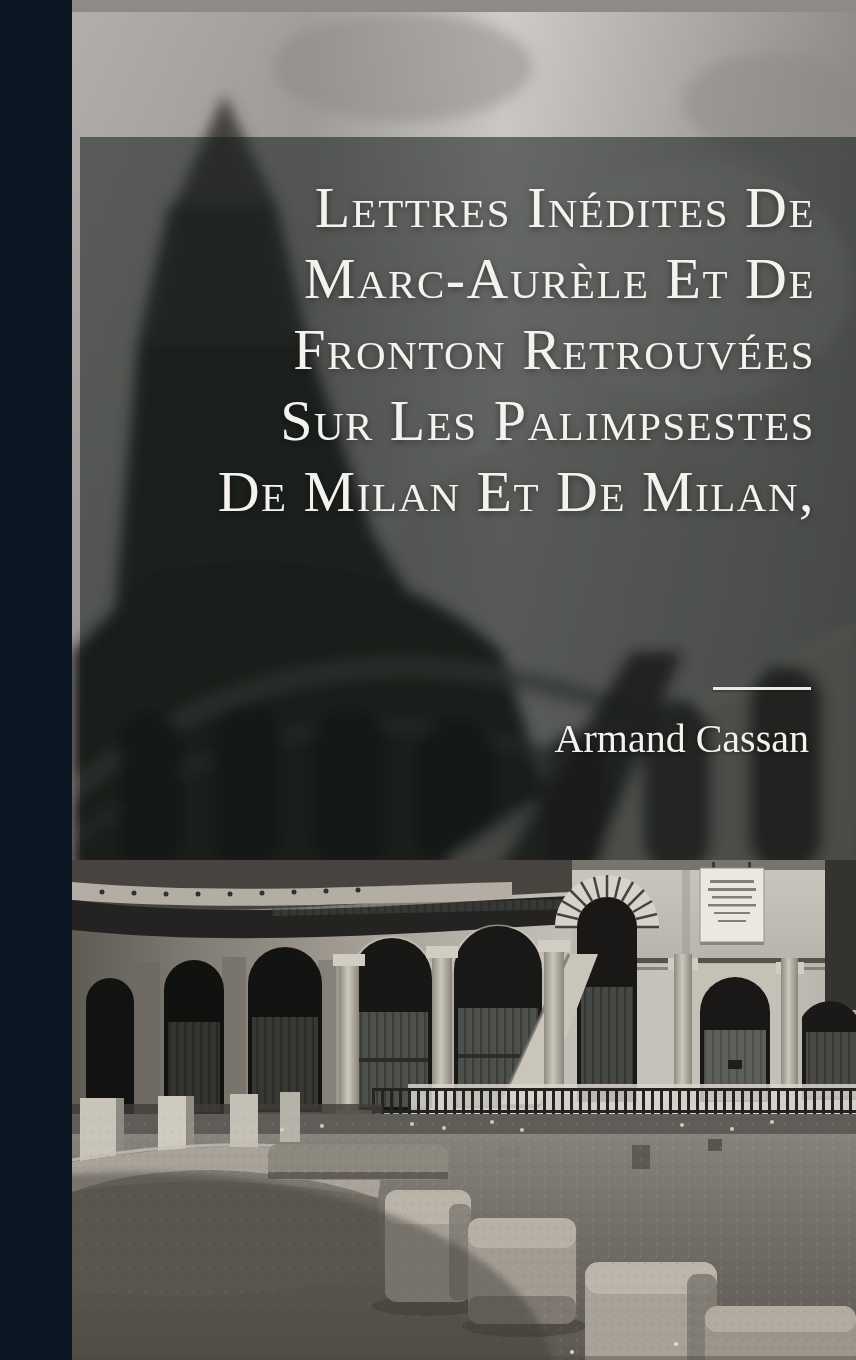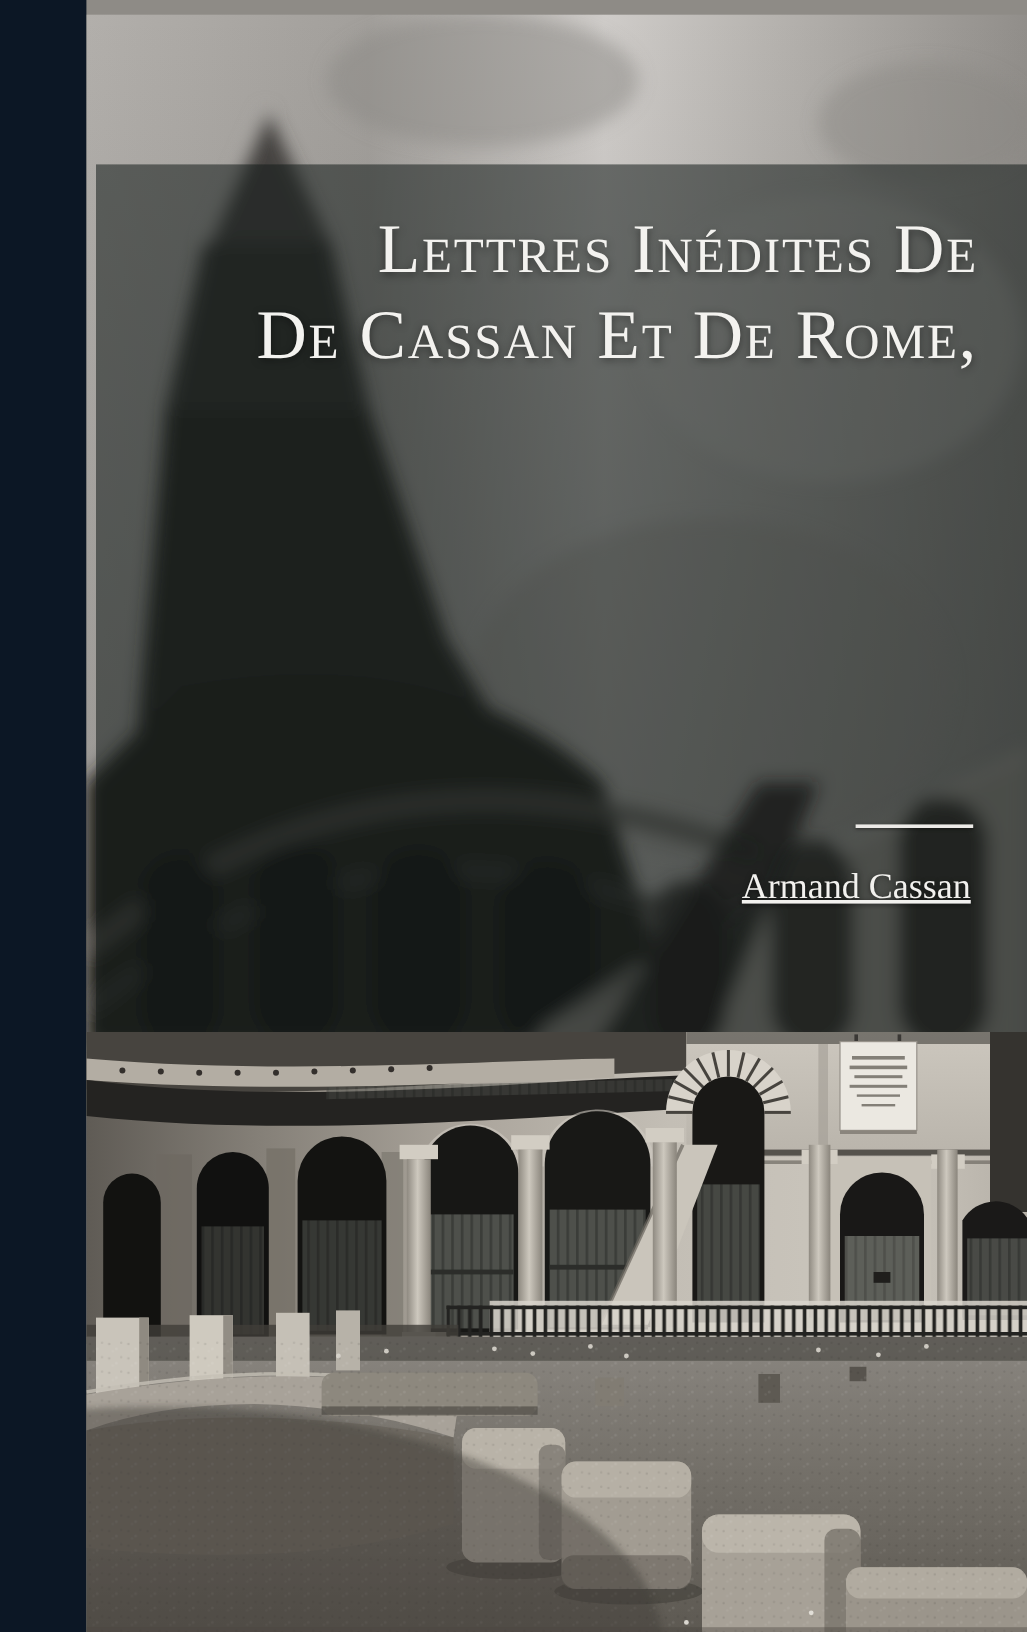--- a/index.html
+++ b/index.html
@@ -8,21 +8,21 @@
   .cover{position:absolute;left:72px;top:12px;width:784px;height:1080px;padding-left:25px;}
   .photo{position:absolute;left:0;top:0;width:784px;height:1360px;display:block;}
   .title{position:absolute;top:160px;left:28px;right:66px;margin:0;
          font-size:58px;line-height:71px;font-weight:normal;
          font-variant:small-caps;letter-spacing:1.5px;text-align:right;
          color:#f3f2ef;text-shadow:0 2px 7px rgba(0,0,0,.45);}
   .tl{display:block;}
   .divider{position:absolute;top:675px;right:70px;width:98px;height:3px;background:#eceae7;
            box-shadow:0 1px 3px rgba(0,0,0,.4);}
   .authors{position:absolute;top:708px;right:72px;left:40px;text-align:right;
-           font-size:30px;line-height:38px;color:#f2f1ee;text-shadow:0 1px 4px rgba(0,0,0,.5);text-decoration:underline;}
+           font-size:40px;line-height:38px;color:#f2f1ee;text-shadow:0 1px 4px rgba(0,0,0,.5);}
 </style>
 </head>
 <body>
 
 <div class="book">
   <div class="spine"></div>
 
   <div class="cover">
 
     <svg class="photo" viewBox="0 0 784 1360" preserveAspectRatio="none" aria-hidden="true">
@@ -293,21 +293,24 @@
           <circle cx="500" cy="1340" r="2"></circle>
             <circle cx="512" cy="1352" r="2"></circle>
             <circle cx="604" cy="1332" r="2"></circle>
         </g>
         <rect x="0" y="1344" width="784" height="16" fill="#4a4741" opacity="0.4"></rect>
       </g>
     </svg>
 
     <h1 class="title">
       <span class="tl">Lettres Inédites De</span>
-      <span class="tl">De Cassan Et De Rome,</span>
+      <span class="tl">Marc-Aurèle Et De</span>
+      <span class="tl">Fronton Retrouvées</span>
+      <span class="tl">Sur Les Palimpsestes</span>
+      <span class="tl">De Milan Et De Milan,</span>
     </h1>
 
     <div class="divider"></div>
 
     <div class="authors">
       <div class="author">Armand Cassan</div>
     </div>
   </div>
 </div>
 

